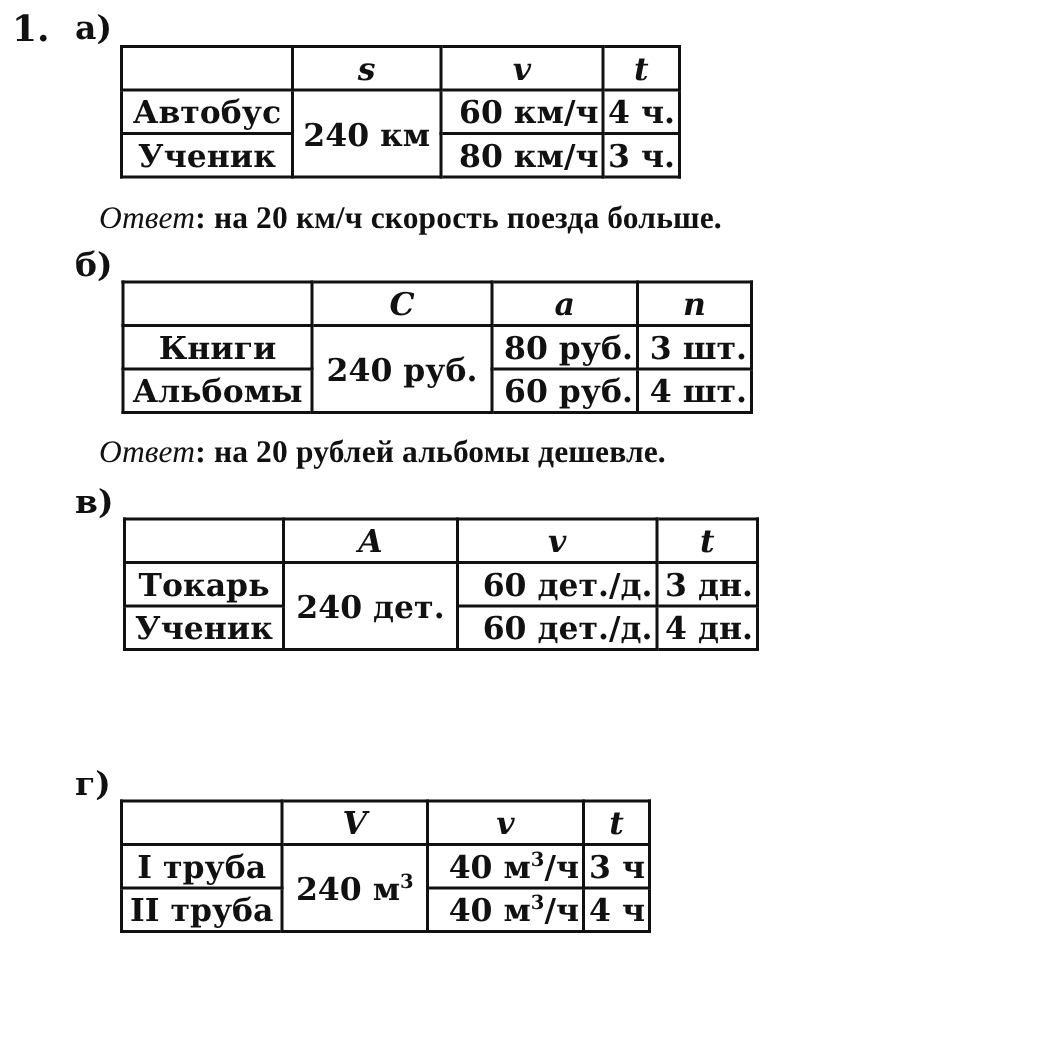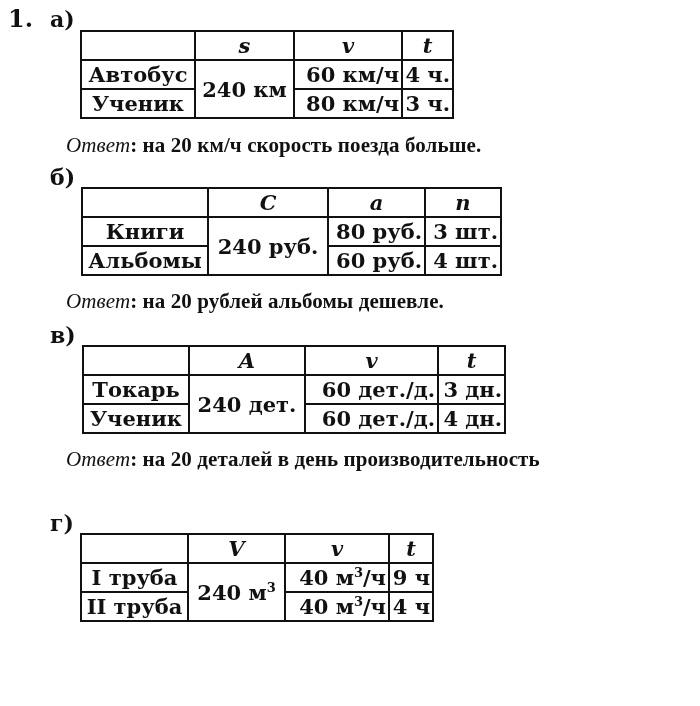--- a/index.html
+++ b/index.html
@@ -91,37 +91,36 @@
     <td class="left">3 дн.</td>
   </tr>
   <tr>
     <td>Ученик</td>
     <td class="left">60 дет./д.</td>
     <td class="left">4 дн.</td>
   </tr>
 </tbody>
   </table>
 <div class="answer" style="top:442px;">
-  <div><span class="lbl">Ответ</span><span>:</span><span class="txt"> на 20 деталей в день производительность</span></div>
 </div>
 
 <div class="abs sub-label" style="left:50px; top:510px;">г)</div>
 <table class="grid" style="left:80px; top:533px;">
   <tbody>
       <tr>
     <td style="width:101px;"></td>
     <td class="hdr" style="width:91px;">V</td>
     <td class="hdr" style="width:98px;">v</td>
     <td class="hdr" style="width:38px;">t</td>
   </tr>
   <tr>
     <td>I труба</td>
     <td class="merged" rowspan="2"><span>240 м</span><sup>3</sup></td>
     <td class="left"><span>40 м</span><sup>3</sup><span>/ч</span></td>
-    <td class="left">9 ч</td>
+    <td class="left">3 ч</td>
   </tr>
   <tr>
     <td>II труба</td>
     <td class="left"><span>40 м</span><sup>3</sup><span>/ч</span></td>
     <td class="left">4 ч</td>
   </tr>
 </tbody>
   </table>
 <div class="answer" style="top:630px;">
 </div>

